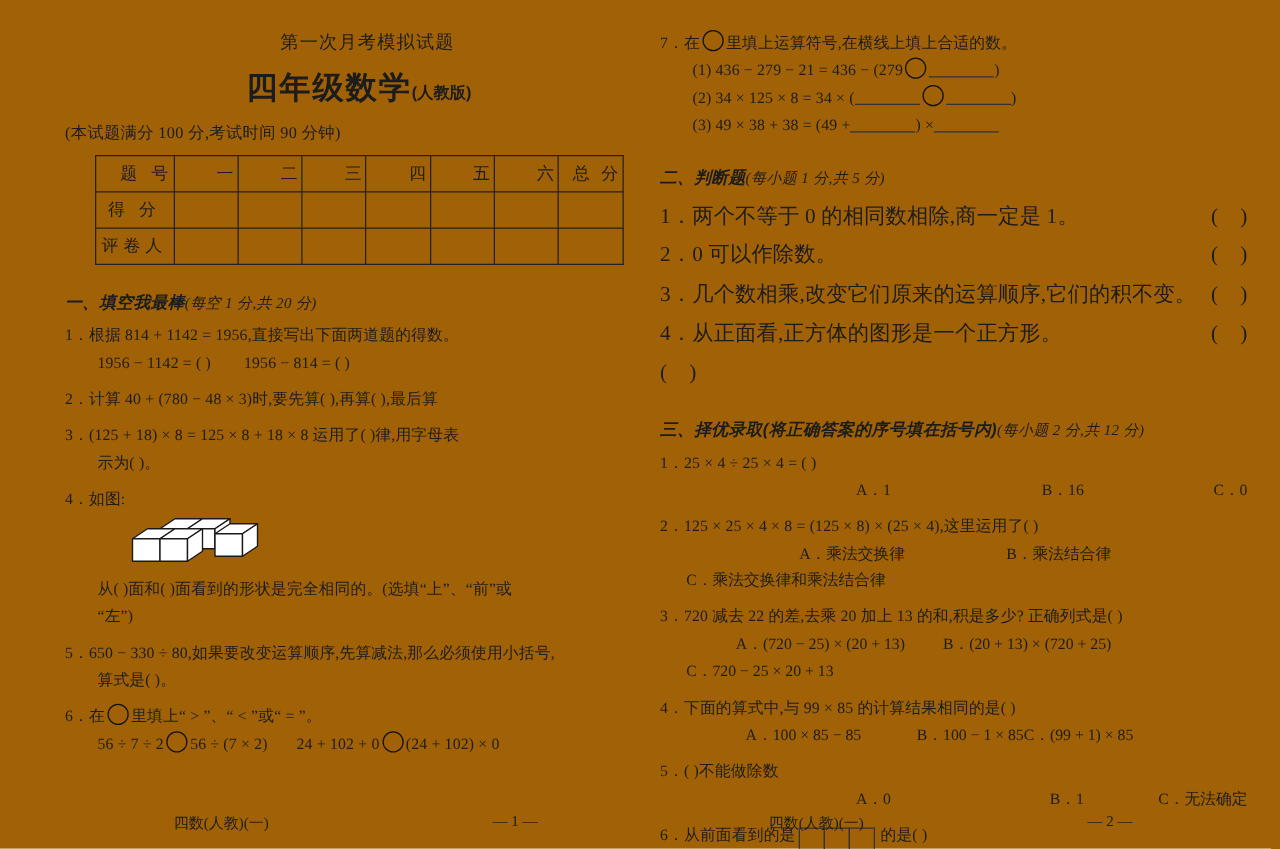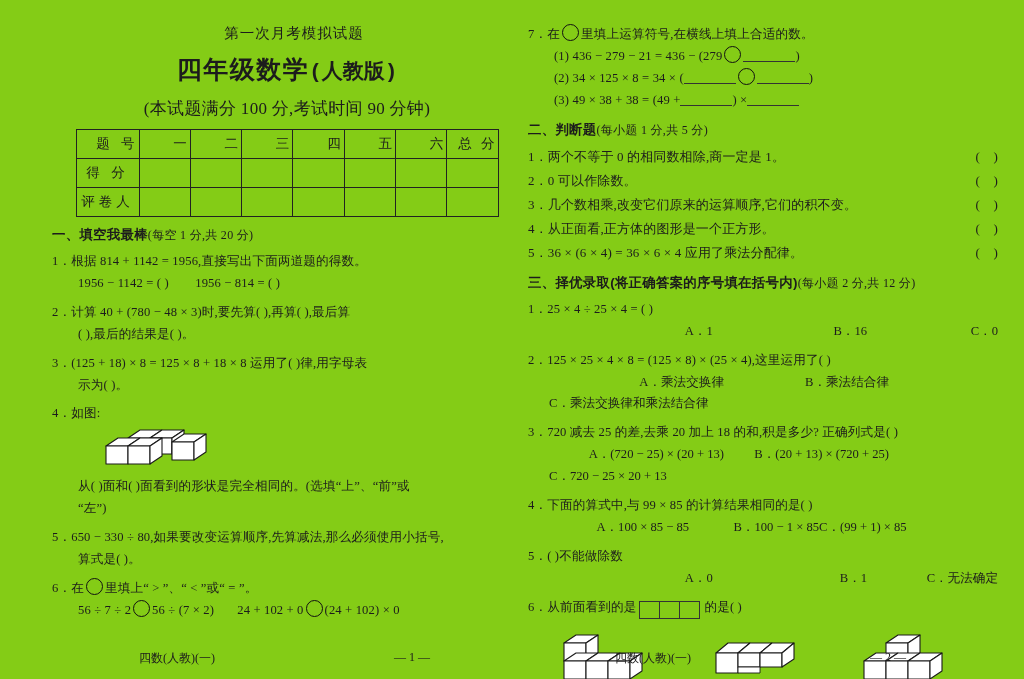--- a/index.html
+++ b/index.html
@@ -12,21 +12,21 @@
     height: 679px;
     font-family: "Liberation Serif", "DejaVu Serif", serif;
     color: #1c1c1c;
     overflow: hidden;
   }
   .page {
     position: relative;
     width: 1024px;
     height: 679px;
     box-sizing: border-box;
-    background: #84cc16;
+    background: #a16207;
   }
   .col {
     position: absolute;
     top: 0;
     width: 470px;
     height: 679px;
     box-sizing: border-box;
   }
   .col-left  { left: 52px; }
   .col-right { left: 528px; }
@@ -41,27 +41,25 @@
   }
   .exam-title {
     text-align: center;
     font-size: 25px;
     font-weight: bold;
     letter-spacing: 1.5px;
     margin-top: 10px;
     font-family: "Liberation Sans", "DejaVu Sans", sans-serif;
   }
   .exam-title .ver {
-    font-size: 21px;
+    font-size: 13px;
     letter-spacing: 0px;
-    font-family: Liberation Mono, monospace;
   }
   .exam-sub {
-    text-align: center;
-    font-size: 17px;
+    font-size: 13px;
     margin-top: 11px;
     letter-spacing: 0.3px;
   }
 
   
   table.score {
     border-collapse: collapse;
     width: 423px;
     margin: 9px auto 0 auto;
     table-layout: fixed;
@@ -81,23 +79,24 @@
   .intro {
     font-size: 12.6px;
     line-height: 1.72;
     margin-top: 14px;
     text-indent: 26px;
     letter-spacing: 0.2px;
   }
   .sec-head {
     font-size: 13.4px;
     font-weight: bold;
-    margin-top: 9px;
+    margin-top: 21px;
     letter-spacing: 0.3px;
     font-family: "Liberation Sans", "DejaVu Sans", sans-serif;
+    font-style: italic;
   }
   .sec-head .pts {
     font-weight: normal;
     font-size: 12px;
     font-family: "Liberation Serif", "DejaVu Serif", serif;
   }
   .q {
     font-size: 12.6px;
     line-height: 1.74;
     margin-top: 7px;
@@ -115,21 +114,21 @@
   .opts > span { display: inline-block; }
   .o-a { width: 175px; }
   .o-b { width: 165px; }
   .o-c { width: 140px; }
   .o-a2 { width: 140px; }
   .o-b2 { width: 130px; }
 
   .tf-row {
     display: flex;
     justify-content: space-between;
-    font-size: 13px;
+    font-size: 17px;
     line-height: 1.85;
     letter-spacing: 0.15px;
   }
   .tf-row .paren { white-space: pre; }
 
   .circ {
     display: inline-block;
     width: 15px;
     height: 15px;
     border: 1.7px solid #111;
@@ -238,21 +237,20 @@
       <span class="ln">1．根据 814 + 1142 = 1956,直接写出下面两道题的得数。</span>
       <span class="ln ind2">
         <span>1956 − 1142 = (            )</span>
         &nbsp;&nbsp;&nbsp;&nbsp;&nbsp;&nbsp;
         <span>1956 − 814 = (            )</span>
       </span>
     </div>
 
     <div class="q">
       <span class="ln">2．计算 40 + (780 − 48 × 3)时,要先算(            ),再算(            ),最后算</span>
-      <span class="ln ind2">(          ),最后的结果是(          )。</span>
     </div>
 
     <div class="q">
       <span class="ln">3．(125 + 18) × 8 = 125 × 8 + 18 × 8 运用了(            )律,用字母表</span>
       <span class="ln ind2">示为(                    )。</span>
     </div>
 
     <div class="q">
       <span class="ln">4．如图:</span>
       <div class="fig-wrap">
@@ -334,21 +332,20 @@
       </div>
       <div class="tf-row">
         <span>3．几个数相乘,改变它们原来的运算顺序,它们的积不变。</span>
         <span class="paren">(    )</span>
       </div>
       <div class="tf-row">
         <span>4．从正面看,正方体的图形是一个正方形。</span>
         <span class="paren">(    )</span>
       </div>
       <div class="tf-row">
-        <span>5．36 × (6 × 4) = 36 × 6 × 4 应用了乘法分配律。</span>
         <span class="paren">(    )</span>
       </div>
     </div>
 
     <div class="sec-head">
       <span>三、择优录取(将正确答案的序号填在括号内)</span><span class="pts">(每小题 2 分,共 12 分)</span>
     </div>
 
     <div class="q">
       <span class="ln">1．25 × 4 ÷ 25 × 4 = (      )</span>
@@ -364,21 +361,21 @@
     </div>
     <div class="opts">
       <span class="o-a">A．乘法交换律</span>
       <span class="o-b">B．乘法结合律</span>
     </div>
     <div class="opts">
       <span>C．乘法交换律和乘法结合律</span>
     </div>
 
     <div class="q">
-      <span class="ln">3．720 减去 25 的差,去乘 20 加上 18 的和,积是多少? 正确列式是(      )</span>
+      <span class="ln">3．720 减去 22 的差,去乘 20 加上 13 的和,积是多少? 正确列式是(      )</span>
     </div>
     <div class="opts">
       <span class="o-a">A．(720 − 25) × (20 + 13)</span>
       <span class="o-b">B．(20 + 13) × (720 + 25)</span>
     </div>
     <div class="opts">
       <span>C．720 − 25 × 20 + 13</span>
     </div>
 
     <div class="q">

